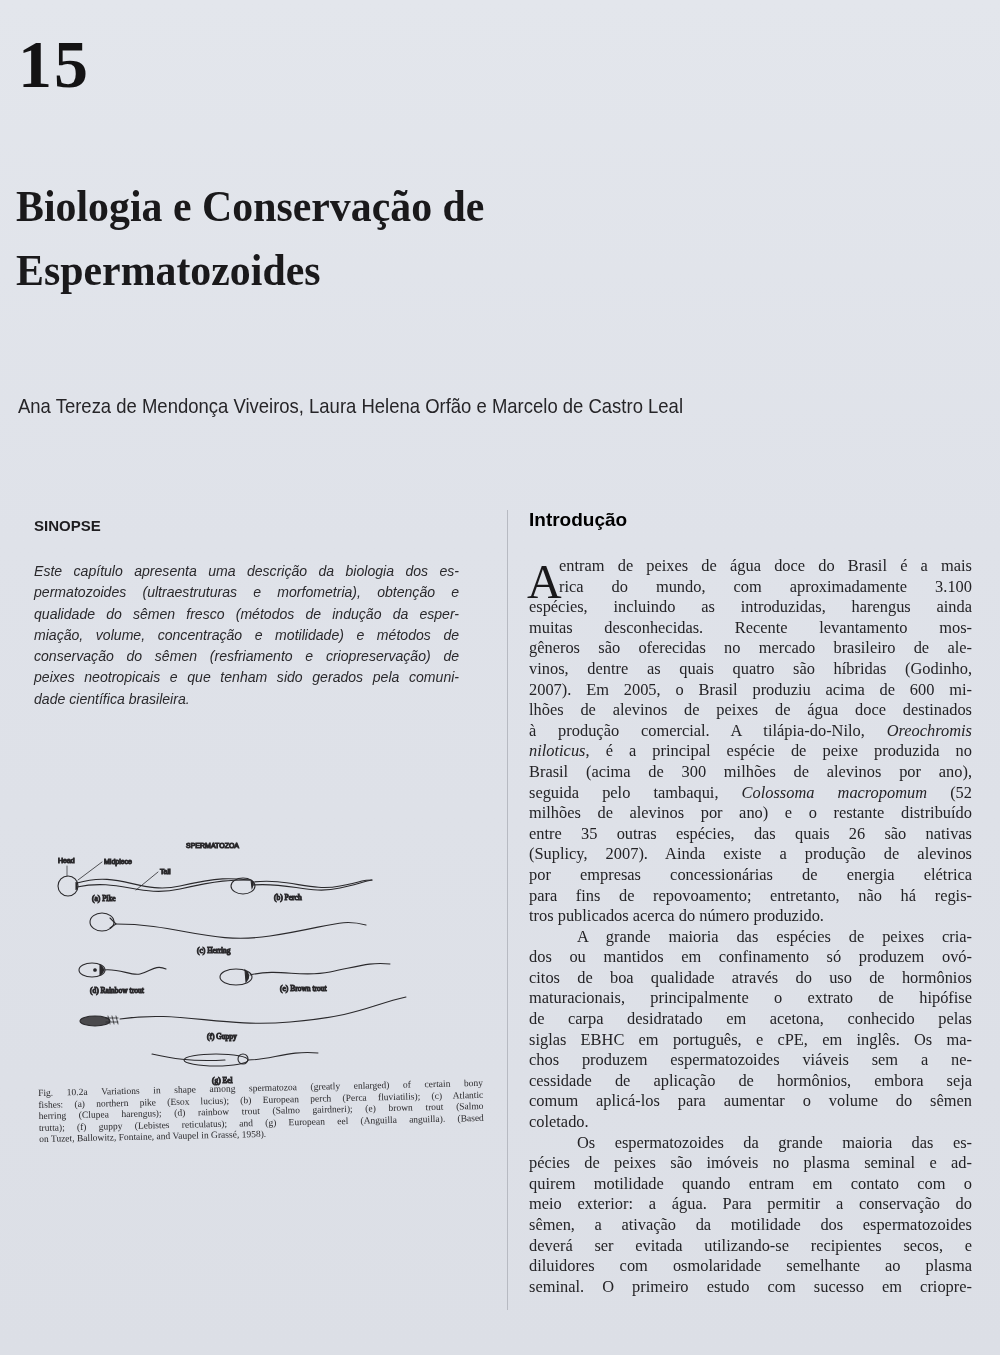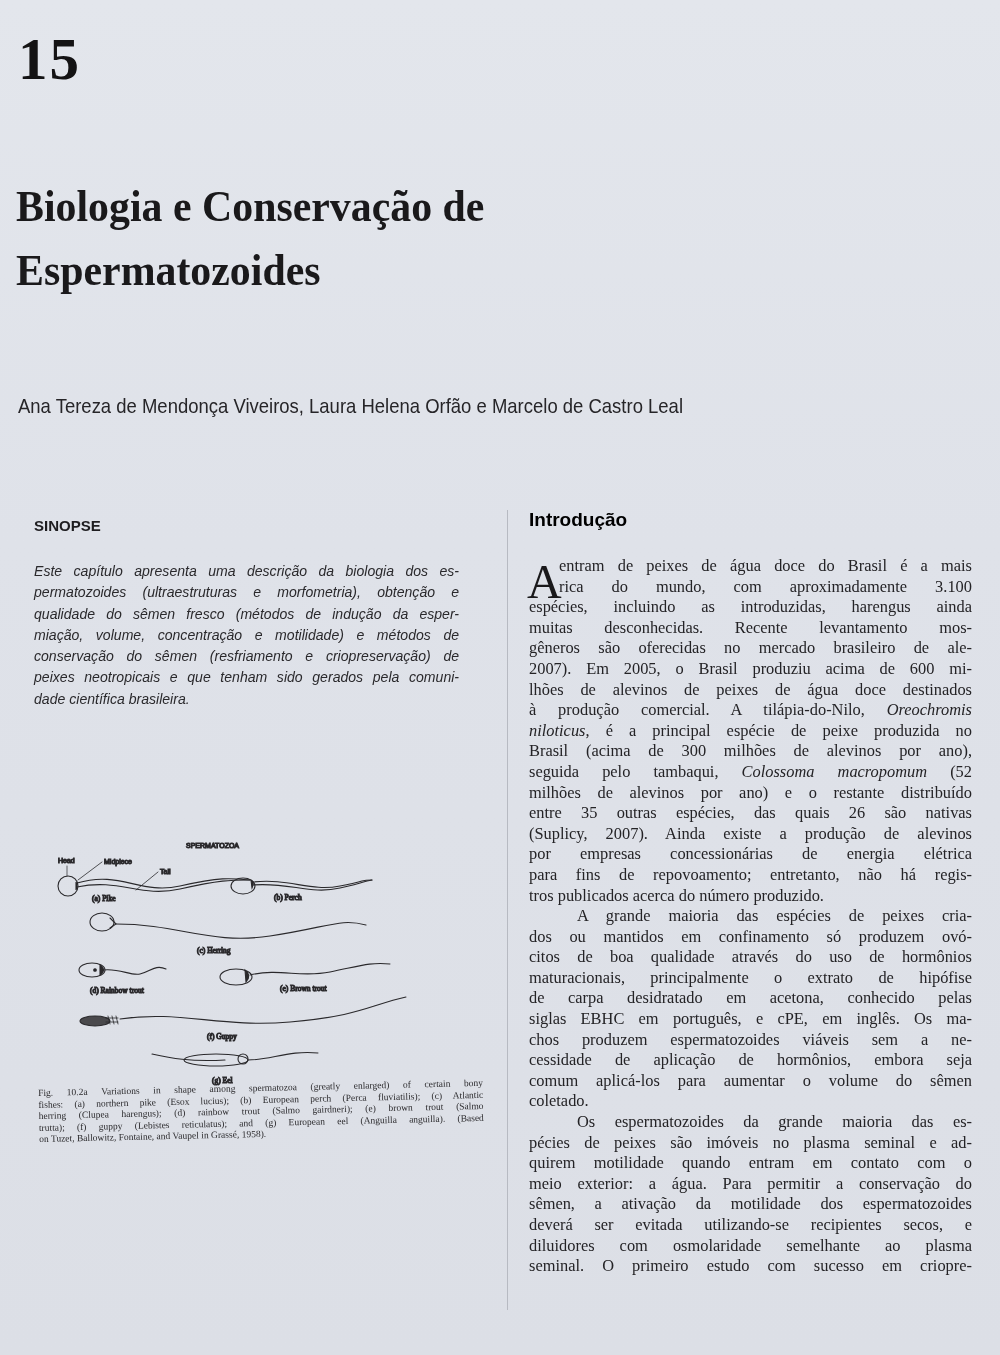--- a/index.html
+++ b/index.html
@@ -6,21 +6,21 @@
   body {
     width: 1000px; height: 1355px; overflow: hidden;
     background: linear-gradient(180deg, #e3e6ec 0%, #dfe2e9 40%, #dcdfe6 100%);
     color: #1b1a1c;
     position: relative;
   }
 
   #chapter-number {
     position: absolute; left: 18px; top: 30px;
     font-family: "Liberation Serif", serif; font-weight: bold;
-    font-size: 59px; line-height: 1; letter-spacing: 2px; color: #141314;
+    font-size: 68px; line-height: 1; letter-spacing: 2px; color: #141314;
   }
   #chapter-title {
     position: absolute; left: 16px; top: 174px; width: 700px;
     font-family: "Liberation Serif", serif; font-weight: bold;
     font-size: 45px; line-height: 64px; color: #1a191b;
     transform: scaleX(0.93); transform-origin: left top;
   }
   #authors {
     position: absolute; left: 18px; top: 394px; width: 900px;
     font-family: "Liberation Sans", sans-serif; font-size: 21px; color: #262528;
@@ -178,20 +178,21 @@
 
 <div id="intro-heading">Introdução</div>
 <div id="intro-body">
   <span id="drop-cap">A</span>
   <div id="intro-lines">
       <span class="ln dropped">entram de peixes de água doce do Brasil é a mais</span>
       <span class="ln dropped">rica do mundo, com aproximadamente 3.100</span>
       <span class="ln">espécies, incluindo as introduzidas, harengus ainda</span>
       <span class="ln">muitas desconhecidas. Recente levantamento mos-</span>
       <span class="ln">gêneros são oferecidas no mercado brasileiro de ale-</span>
+      <span class="ln">vinos, dentre as quais quatro são híbridas (Godinho,</span>
       <span class="ln">2007). Em 2005, o Brasil produziu acima de 600 mi-</span>
       <span class="ln">lhões de alevinos de peixes de água doce destinados</span>
       <span class="ln">à produção comercial. A tilápia-do-Nilo, <i>Oreochromis</i></span>
       <span class="ln"><i>niloticus</i>, é a principal espécie de peixe produzida no</span>
       <span class="ln">Brasil (acima de 300 milhões de alevinos por ano),</span>
       <span class="ln">seguida pelo tambaqui, <i>Colossoma macropomum</i> (52</span>
       <span class="ln">milhões de alevinos por ano) e o restante distribuído</span>
       <span class="ln">entre 35 outras espécies, das quais 26 são nativas</span>
       <span class="ln">(Suplicy, 2007). Ainda existe a produção de alevinos</span>
       <span class="ln">por empresas concessionárias de energia elétrica</span>

